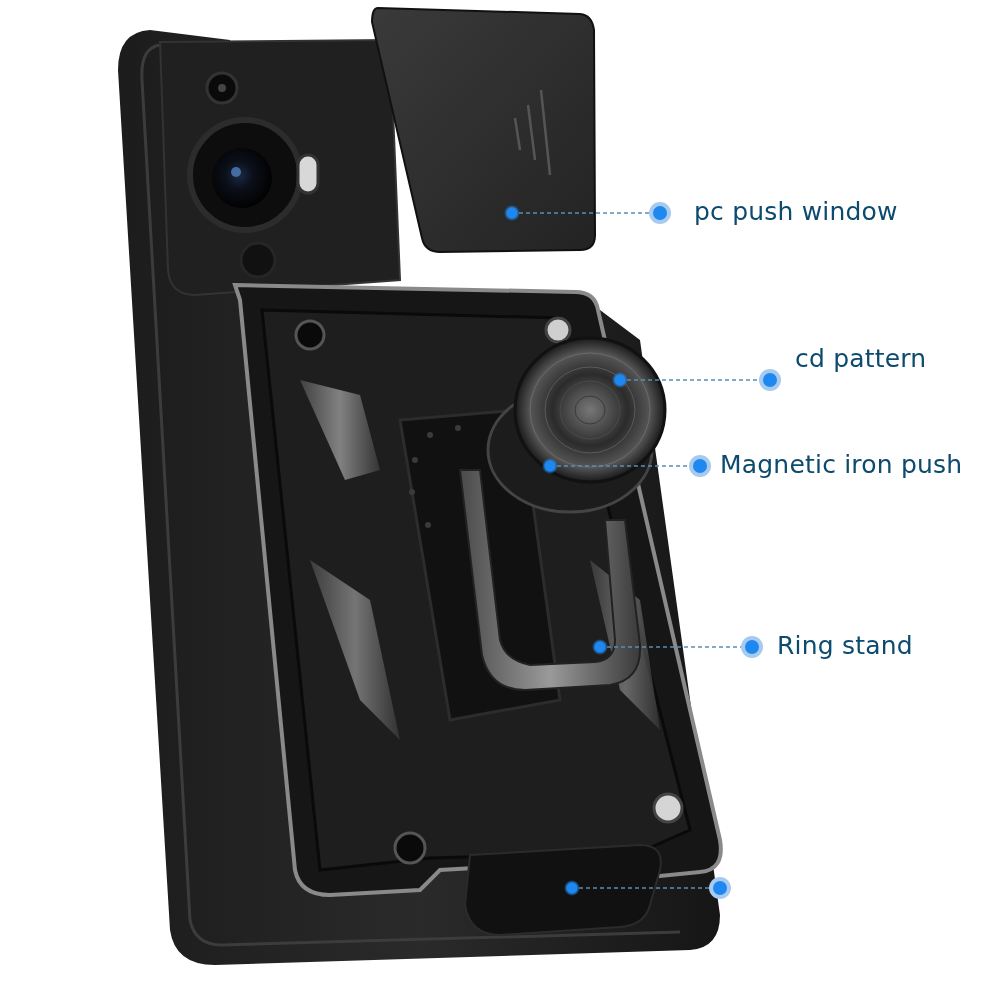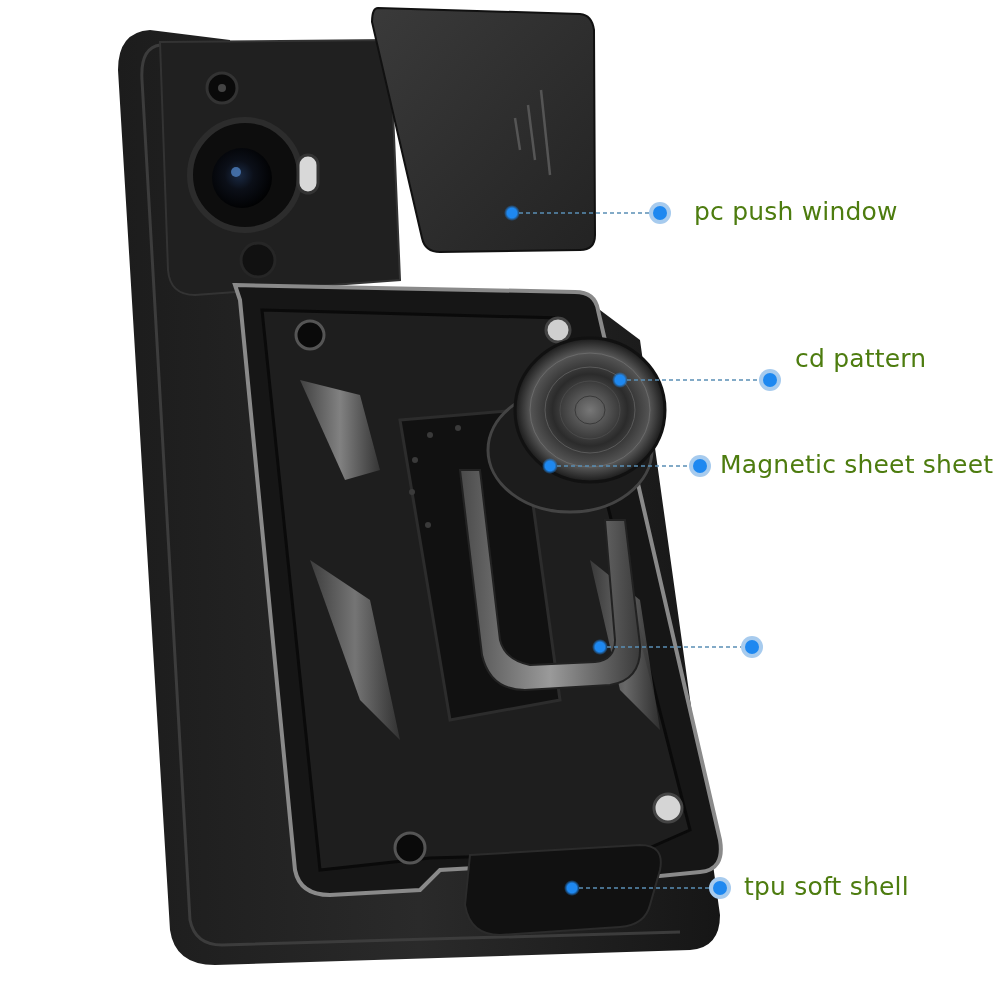--- a/index.html
+++ b/index.html
@@ -1,20 +1,20 @@
 <!DOCTYPE html>
 <html><head>
   <meta charset="utf-8">
   <style>
     html, body { margin: 0; padding: 0; background: #ffffff; }
     body { width: 1000px; height: 1000px; position: relative; overflow: hidden; font-family: "DejaVu Sans", sans-serif; }
     .stage { position: absolute; left: 0; top: 0; width: 1000px; height: 1000px; }
     svg.product { position: absolute; left: 0; top: 0; }
     .callout-label {
-      position: absolute; color: #4d7c0f; font-size: 25px; letter-spacing: 0.2px;
+      position: absolute; color: #0c4a6e; font-size: 25px; letter-spacing: 0.2px;
       white-space: nowrap; line-height: 30px; font-family: "DejaVu Sans", sans-serif;
     }
   </style>
 </head>
 <body>
 
 <div class="stage">
   <svg class="product" width="1000" height="1000" viewBox="0 0 1000 1000">
     <defs>
       <linearGradient id="bodyGrad" x1="0" y1="0" x2="1" y2="0">
@@ -129,15 +129,15 @@
         <circle cx="700" cy="466" r="7" fill="#1e88f0"></circle>
       <circle cx="752" cy="647" r="11" fill="#a7cbee"></circle>
         <circle cx="752" cy="647" r="7" fill="#1e88f0"></circle>
       <circle cx="720" cy="888" r="11" fill="#a7cbee"></circle>
         <circle cx="720" cy="888" r="7" fill="#1e88f0"></circle>
     </g>
   </svg>
 
   <div class="callout-label" style="left:694px; top:197px;">pc push window</div>
   <div class="callout-label" style="left:795px; top:344px;">cd pattern</div>
-  <div class="callout-label" style="left:720px; top:450px;">Magnetic sheet sheet</div>
-  <div class="callout-label" style="left:744px; top:872px;">tpu soft shell</div>
+  <div class="callout-label" style="left:720px; top:450px;">Magnetic iron push</div>
+  <div class="callout-label" style="left:777px; top:631px;">Ring stand</div>
 </div>
 
 </body></html>

